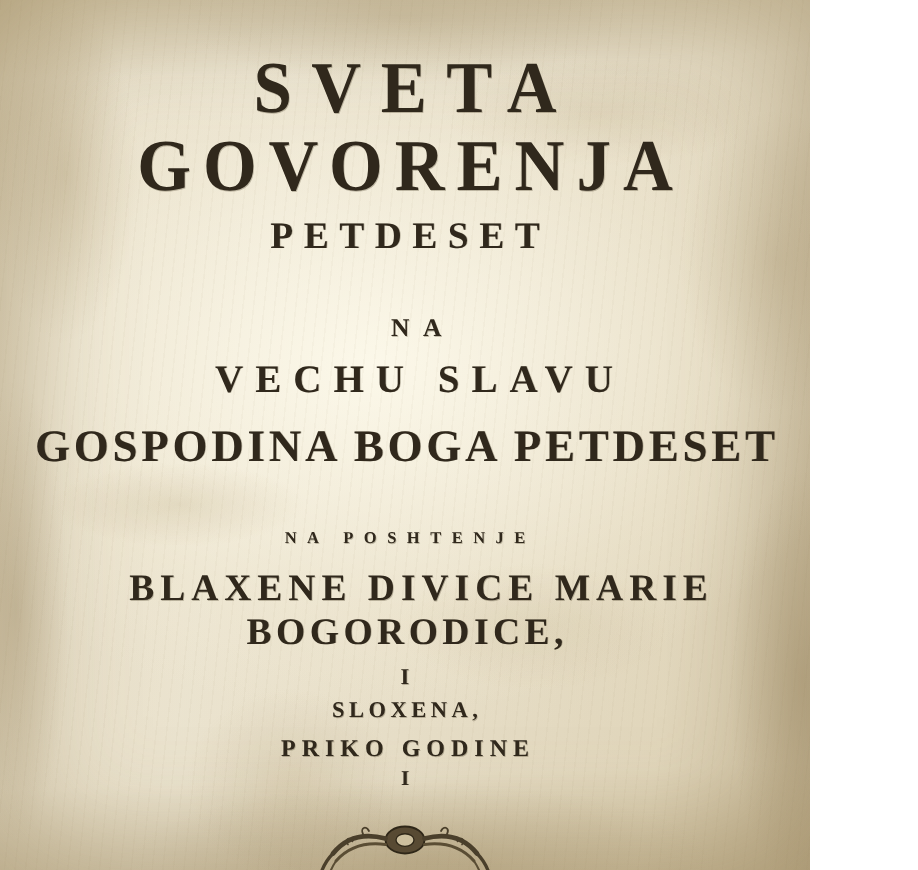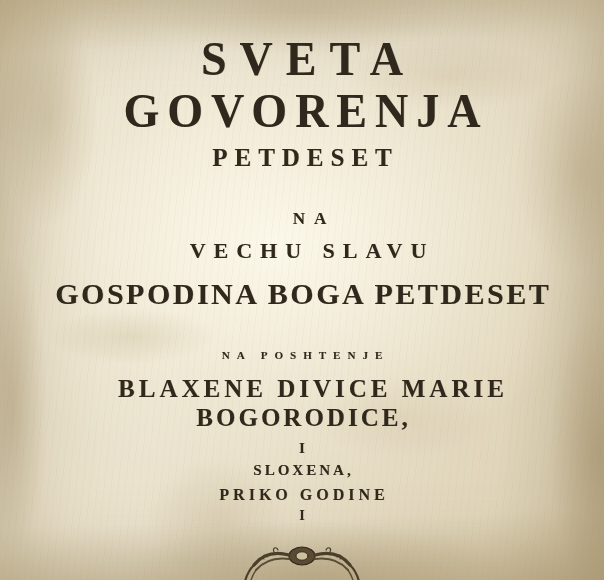--- a/index.html
+++ b/index.html
@@ -8,21 +8,21 @@
   }
   body {
     width: 612px;
     height: 580px;
     overflow: hidden;
     font-family: "Liberation Serif", serif;
   }
 
   #page {
     position: relative;
-    width: 604px;
+    width: 540px;
     height: 580px;
     background: #e8e0cc;
     background-image:
       radial-gradient(ellipse 420px 300px at 46% 42%, rgba(255,252,238,0.85) 0%, rgba(244,237,215,0.35) 55%, rgba(232,221,191,0.0) 78%),
       linear-gradient(100deg, rgba(196,180,142,0.55) 0%, rgba(233,224,197,0.10) 14%, rgba(255,253,243,0.18) 32%, rgba(236,228,202,0.05) 58%, rgba(214,200,166,0.35) 82%, rgba(180,162,124,0.6) 100%),
       linear-gradient(178deg, rgba(201,186,148,0.55) 0%, rgba(240,233,210,0.05) 9%, rgba(255,255,250,0.0) 45%, rgba(224,212,180,0.28) 88%, rgba(188,171,132,0.65) 100%);
     overflow: hidden;
   }
 
   
@@ -108,21 +108,21 @@
   }
   .l-na {
     font-size: 17px;
     letter-spacing: 9px;
     font-weight: 700;
     padding-left: 24px;
     margin-bottom: 12px;
     margin-top: 40px;
   }
   .l-vechu {
-    font-size: 22px;
+    font-size: 26px;
     letter-spacing: 8px;
     font-weight: 700;
     padding-left: 8px;
     margin-bottom: 17px;
     margin-left: 12px;
   }
   .l-gospodina {
     font-size: 30px;
     letter-spacing: 2.5px;
     font-weight: 700;

